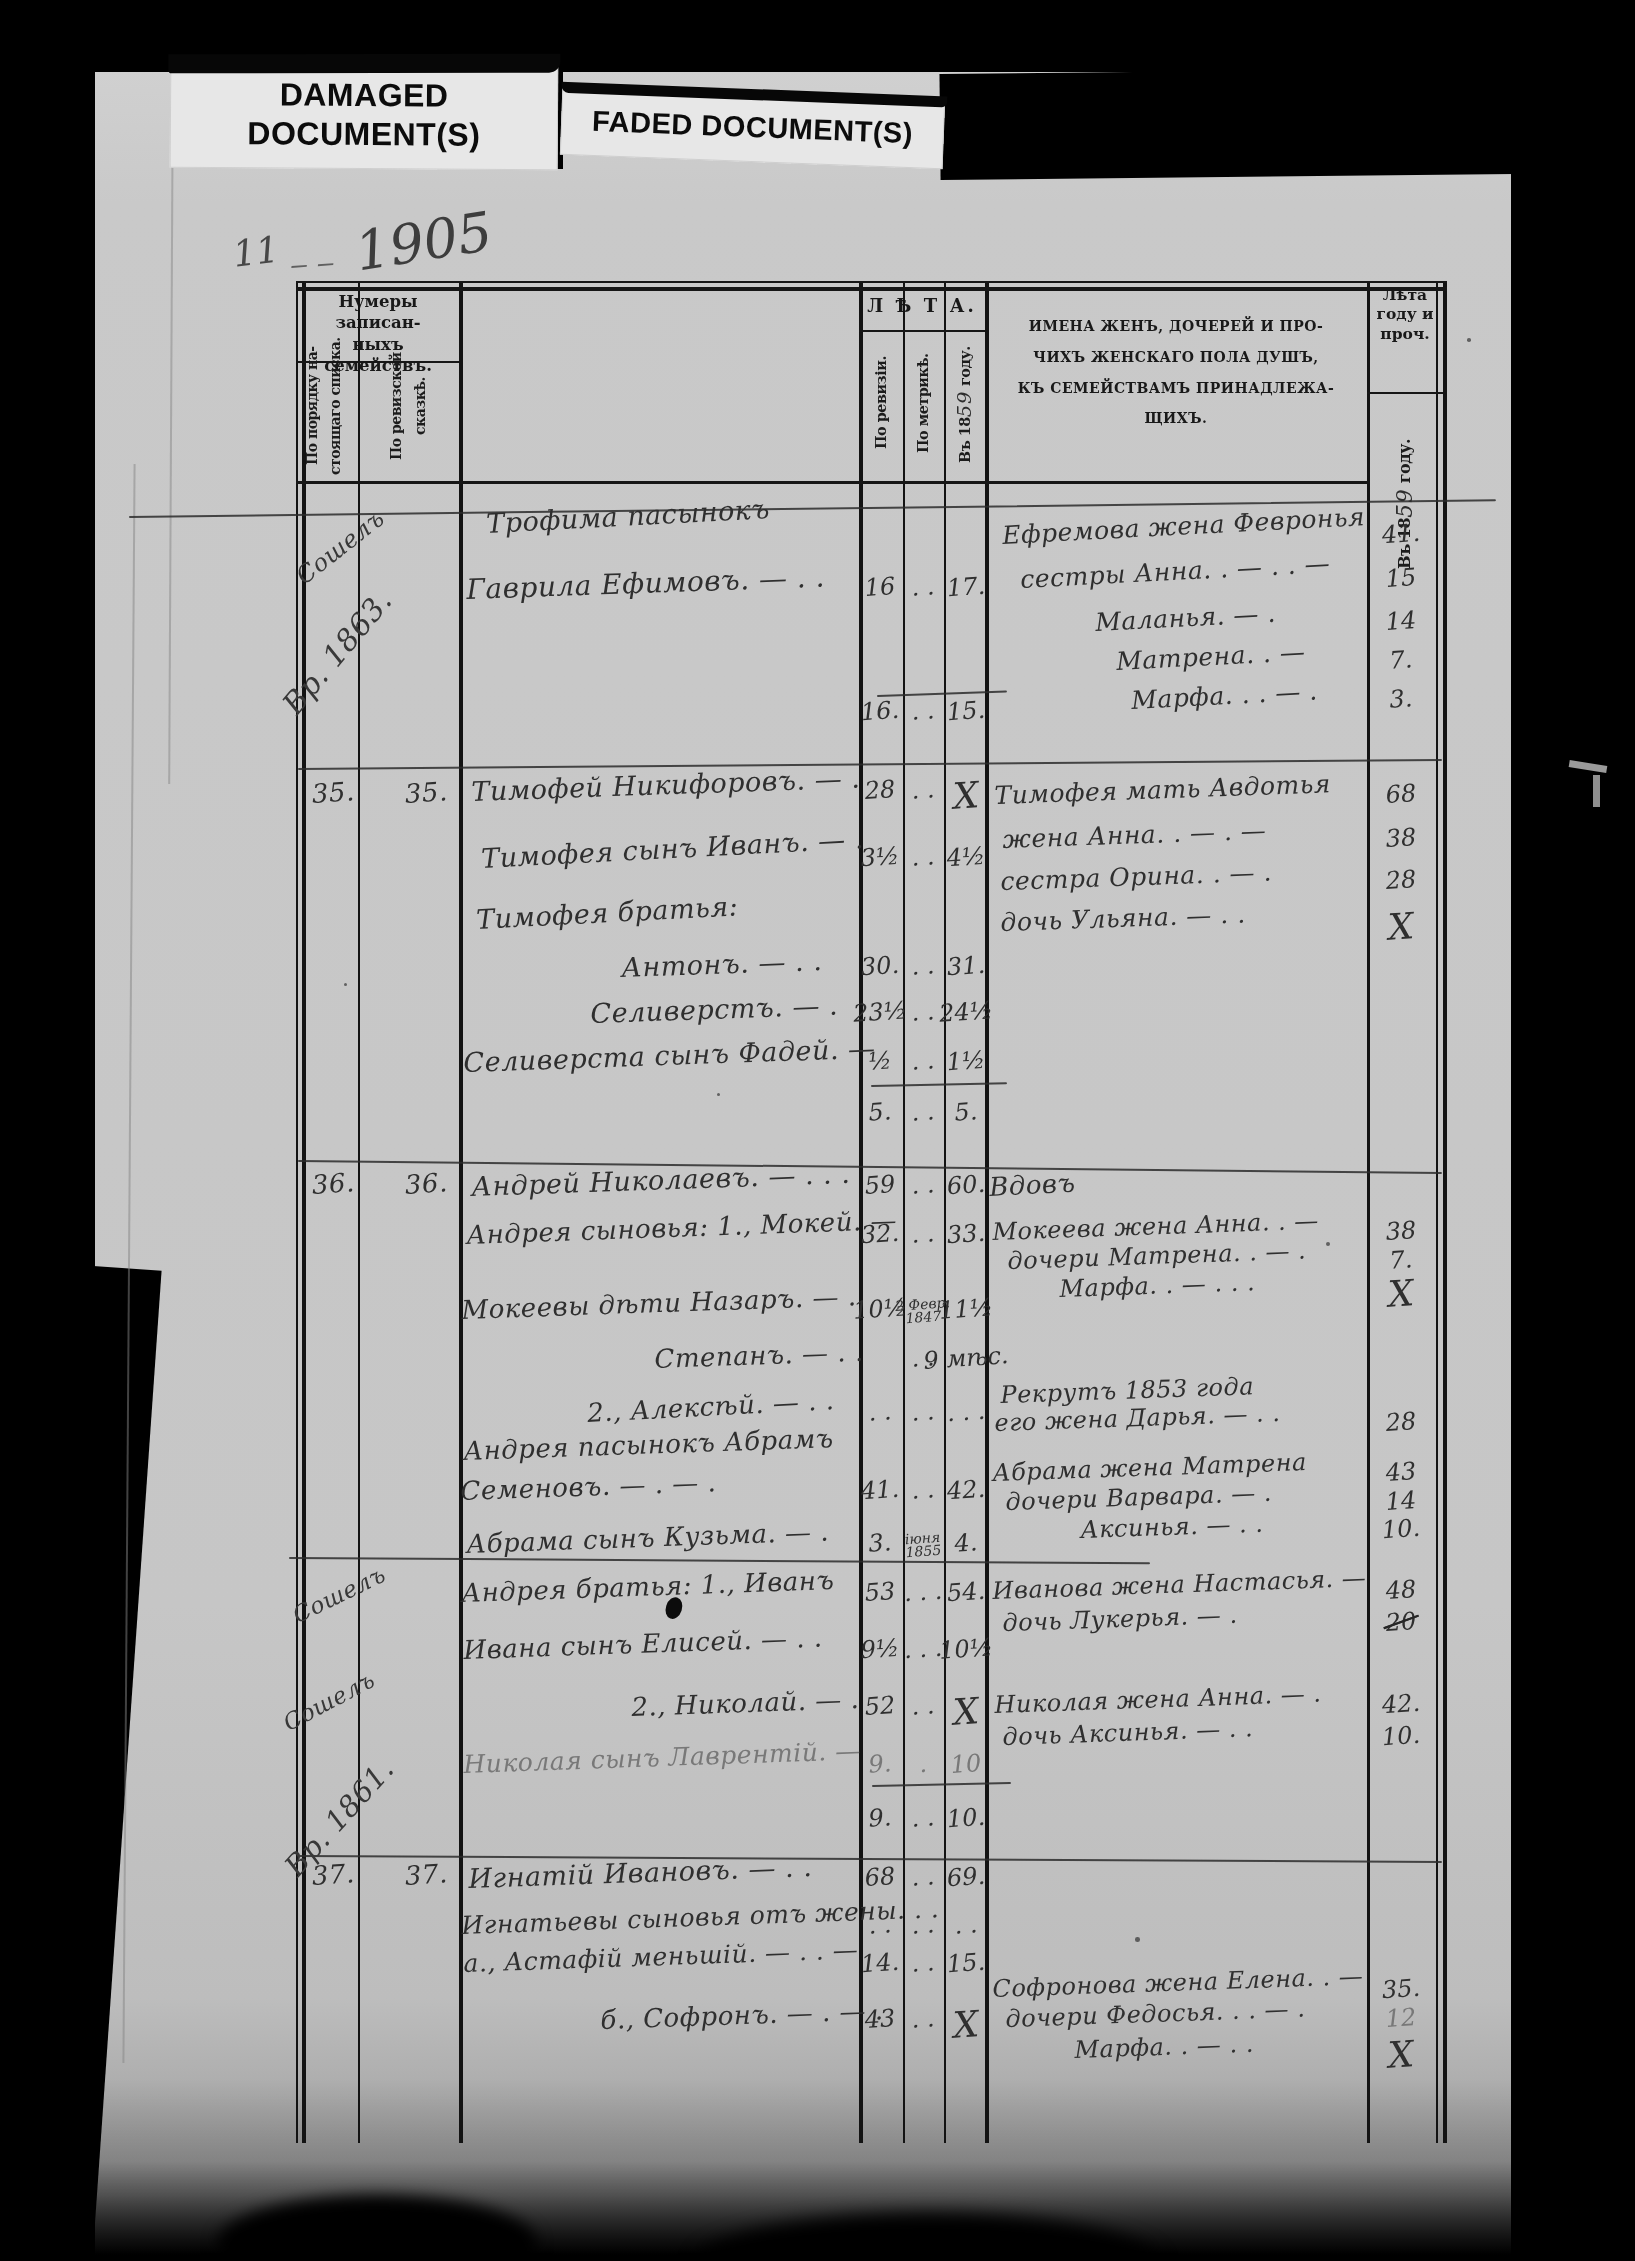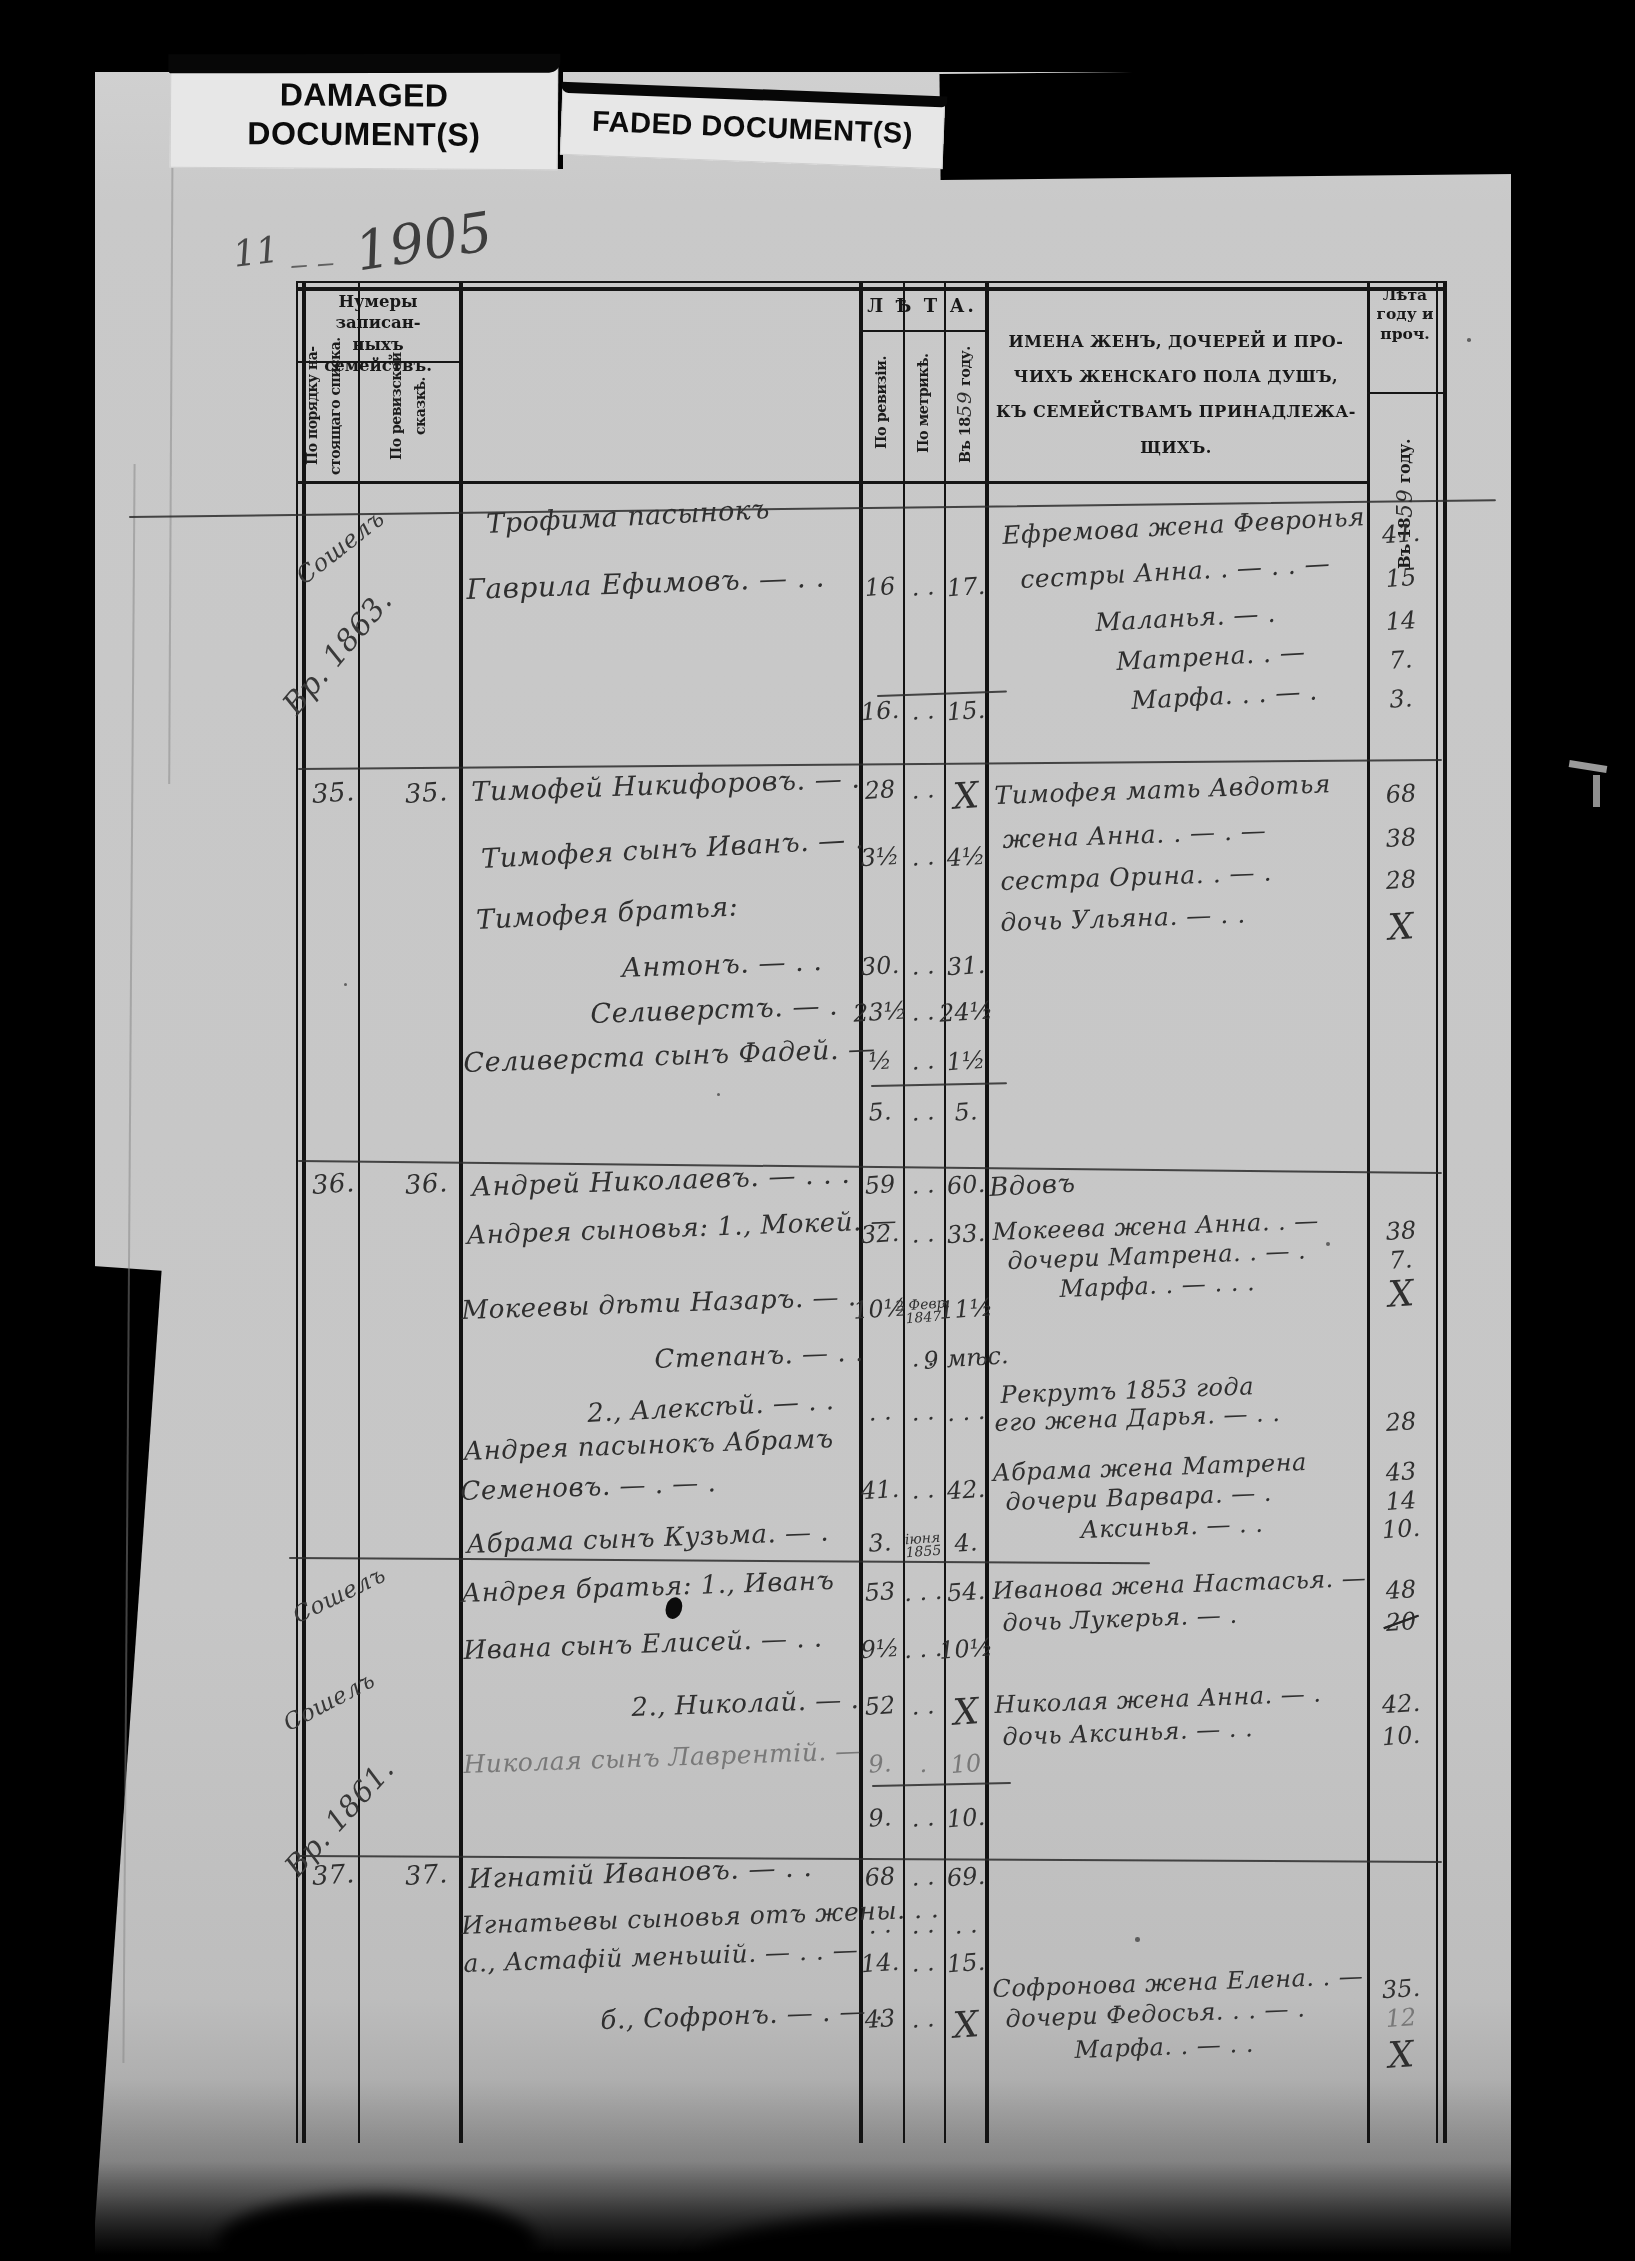--- a/index.html
+++ b/index.html
@@ -60,21 +60,21 @@
 
   
   <div class="abs pencil" style="left:233px;top:231px;font-size:36px;transform:rotate(-7deg);">11</div>
   <div class="abs pencil" style="left:290px;top:247px;font-size:28px;transform:rotate(-4deg);opacity:.8;">‒ ‒</div>
   <div class="abs pencil" style="left:355px;top:210px;font-size:54px;transform:rotate(-9deg);color:#3d3d3d;">1905</div>
 
   
   <div class="abs ph" style="left:297px;top:291px;width:162px;font-size:16.5px;line-height:1.3;">Нумеры записан-
 ныхъ семействъ.</div>
   <div class="abs ph" style="left:859px;top:295px;width:126px;font-size:18px;letter-spacing:3.1px;">Л Ѣ Т А.</div>
-  <div class="abs ph" style="left:993px;top:324px;width:366px;font-size:16px;line-height:2.2;letter-spacing:0.5px;">ИМЕНА ЖЕНЪ, ДОЧЕРЕЙ И ПРО-
+  <div class="abs ph" style="left:993px;top:311px;width:366px;font-size:14px;line-height:2.2;letter-spacing:0.5px;">ИМЕНА ЖЕНЪ, ДОЧЕРЕЙ И ПРО-
 ЧИХЪ ЖЕНСКАГО ПОЛА ДУШЪ,
 КЪ СЕМЕЙСТВАМЪ ПРИНАДЛЕЖА-
 ЩИХЪ.</div>
   <div class="abs ph" style="left:1367px;top:285px;width:76px;font-size:15.5px;line-height:1.25;">Лѣта
 году и
 проч.</div>
 
   
   <div class="abs" style="left:1569px;top:763px;width:38px;height:6.7px;background:#9a9a9a;transform:rotate(9deg);"></div>
   <div class="abs" style="left:1593px;top:775px;width:6.7px;height:32px;background:#8f8f8f;"></div>

